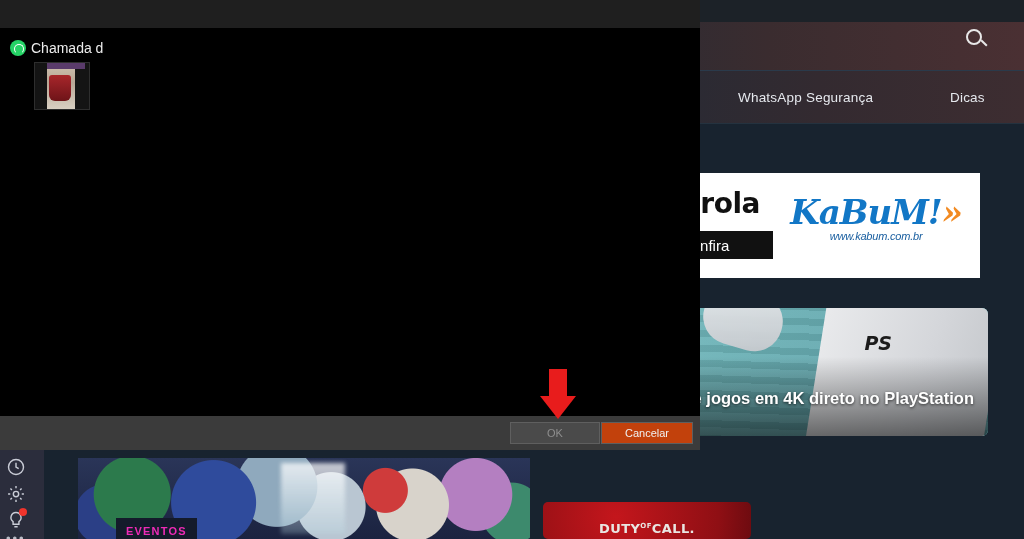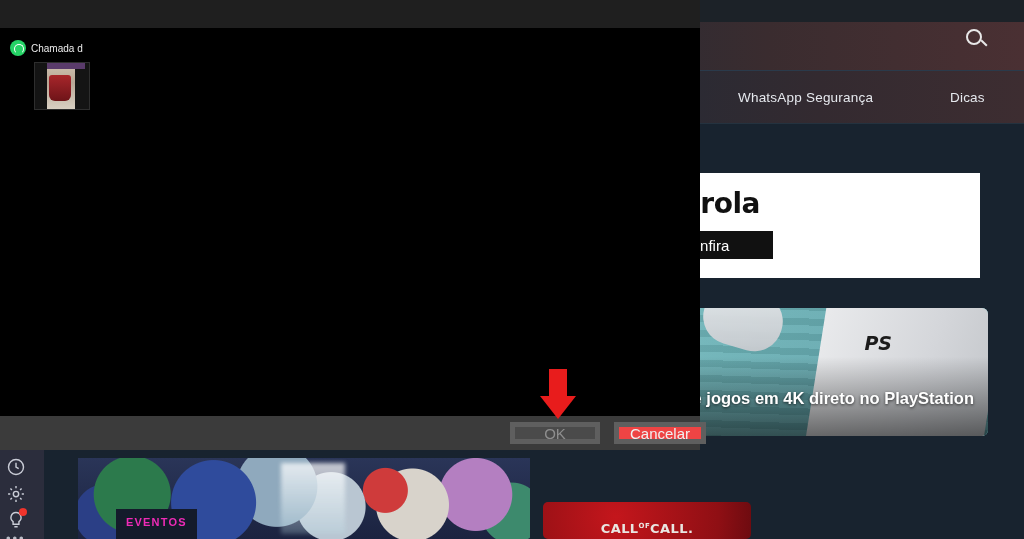--- a/index.html
+++ b/index.html
@@ -194,21 +194,21 @@
       radial-gradient(circle at 96% 68%, #3d8a6d 0 30px, transparent 31px),
       linear-gradient(180deg,#2a3558 0%,#1b2340 100%);
   }
   .poke-center {
     position: absolute; left: 45%; top: 6%; width: 14%; height: 88%;
     background: linear-gradient(180deg, rgba(255,255,255,.75), rgba(190,225,235,.25));
     filter: blur(2px);
   }
   .eventos {
     position: absolute; left: 38px; bottom: 0;
-    background: #141b2b; padding: 3px 10px 9px 10px;
+    background: #141b2b; padding: 3px 10px 0 10px;
   }
   .eventos span {
     color: #ef2bb7; font-size: 11px; font-weight: 700; letter-spacing: 1.2px;
   }
 
   
   .app-rail {
     position: absolute; left: 0; top: 450px; width: 44px; height: 89px;
     background: #2b2d3c;
   }
@@ -282,21 +282,21 @@
   .ico-opera {
     width: 16px; height: 16px; border-radius: 50%;
     background: #da1d25;
   }
   .ico-opera::after {
     content: ""; position: absolute; left: 5px; top: 2px;
     width: 6px; height: 12px; border-radius: 50%;
     background: #000;
   }
   .win-title {
-    font-size: 10px; color: #ececec; white-space: nowrap;
+    font-size: 14px; color: #ececec; white-space: nowrap;
     overflow: hidden; text-overflow: clip;
   }
   .win-thumb {
     margin-top: 4px; height: 48px;
     border: 1px solid #2e2e2e; overflow: hidden; position: relative;
     background: #111;
   }
   .win-item.w0 .win-thumb { width: 56px; margin-left: 24px; }
   .win-item.w1 .win-thumb { width: 92px; }
   .win-item.w2 .win-thumb { width: 92px; }
@@ -356,29 +356,29 @@
     border: 1px solid #cfcfcf;
   }
 
   .dlg-foot {
     position: absolute; left: 0; top: 416px; width: 700px; height: 34px;
     background: #3b3b3b;
   }
   .dlg-btn {
     position: absolute; top: 422px; height: 22px;
     display: flex; align-items: center; justify-content: center;
-    font-size: 15px; border: 5px solid #22c55e;
+    font-size: 11px; border: 1px solid #22c55e;
   }
   .btn-ok {
     left: 510px; width: 90px;
     background: #4a4a4a; color: #8e8e8e; border-color: #5f5f5f;
   }
   .btn-cancel {
-    left: 614px; width: 92px;
-    background: #ef4444; color: #f0f0f0; border-color: #5f5f5f;
+    left: 601px; width: 92px;
+    background: #c2410c; color: #f0f0f0; border-color: #5f5f5f;
   }
 
   
   .arrow {
     position: absolute; left: 540px; top: 369px; width: 36px; height: 50px;
   }
   .arrow-stem {
     position: absolute; left: 9px; top: 0; width: 18px; height: 28px;
     background: #e81c1c;
   }
@@ -403,35 +403,41 @@
     <div class="search-icon"></div>
 
     <div class="site-nav"></div>
     <div class="nav-item n0">WhatsApp</div>
     <div class="nav-item n1">Segurança</div>
     <div class="nav-item n2">Dicas</div>
 
     <div class="ad-banner">
       <div class="ad-brand">otorola</div>
       <div class="ad-cta">onfira</div>
+      <div class="kabum">
+        <div class="kabum-word">
+          <span>KaBuM!</span><span class="kabum-arrows">»</span>
+        </div>
+        <div class="kabum-url">www.kabum.com.br</div>
+      </div>
     </div>
 
     <div class="ps-card">
       <div class="ps-wood"></div>
       <div class="ps-pad2"></div>
       <div class="ps-console"></div>
       <div class="ps-logo">PS</div>
       <div class="ps-pad"></div>
       <div class="ps-shade"></div>
       <div class="ps-title">car o streaming de jogos em 4K direto no PlayStation 5</div>
     </div>
 
     <div class="cod-card">
       <div class="cod-logo">
-        <span>CALL</span><sup>OF</sup><span>CALL.</span>
+        <span>DUTY</span><sup>OF</sup><span>CALL.</span>
       </div>
     </div>
 
 
     <div class="poke-strip">
       <div class="poke-bg"></div>
       <div class="poke-center"></div>
       <div class="eventos">
         <span>EVENTOS</span>
       </div>

